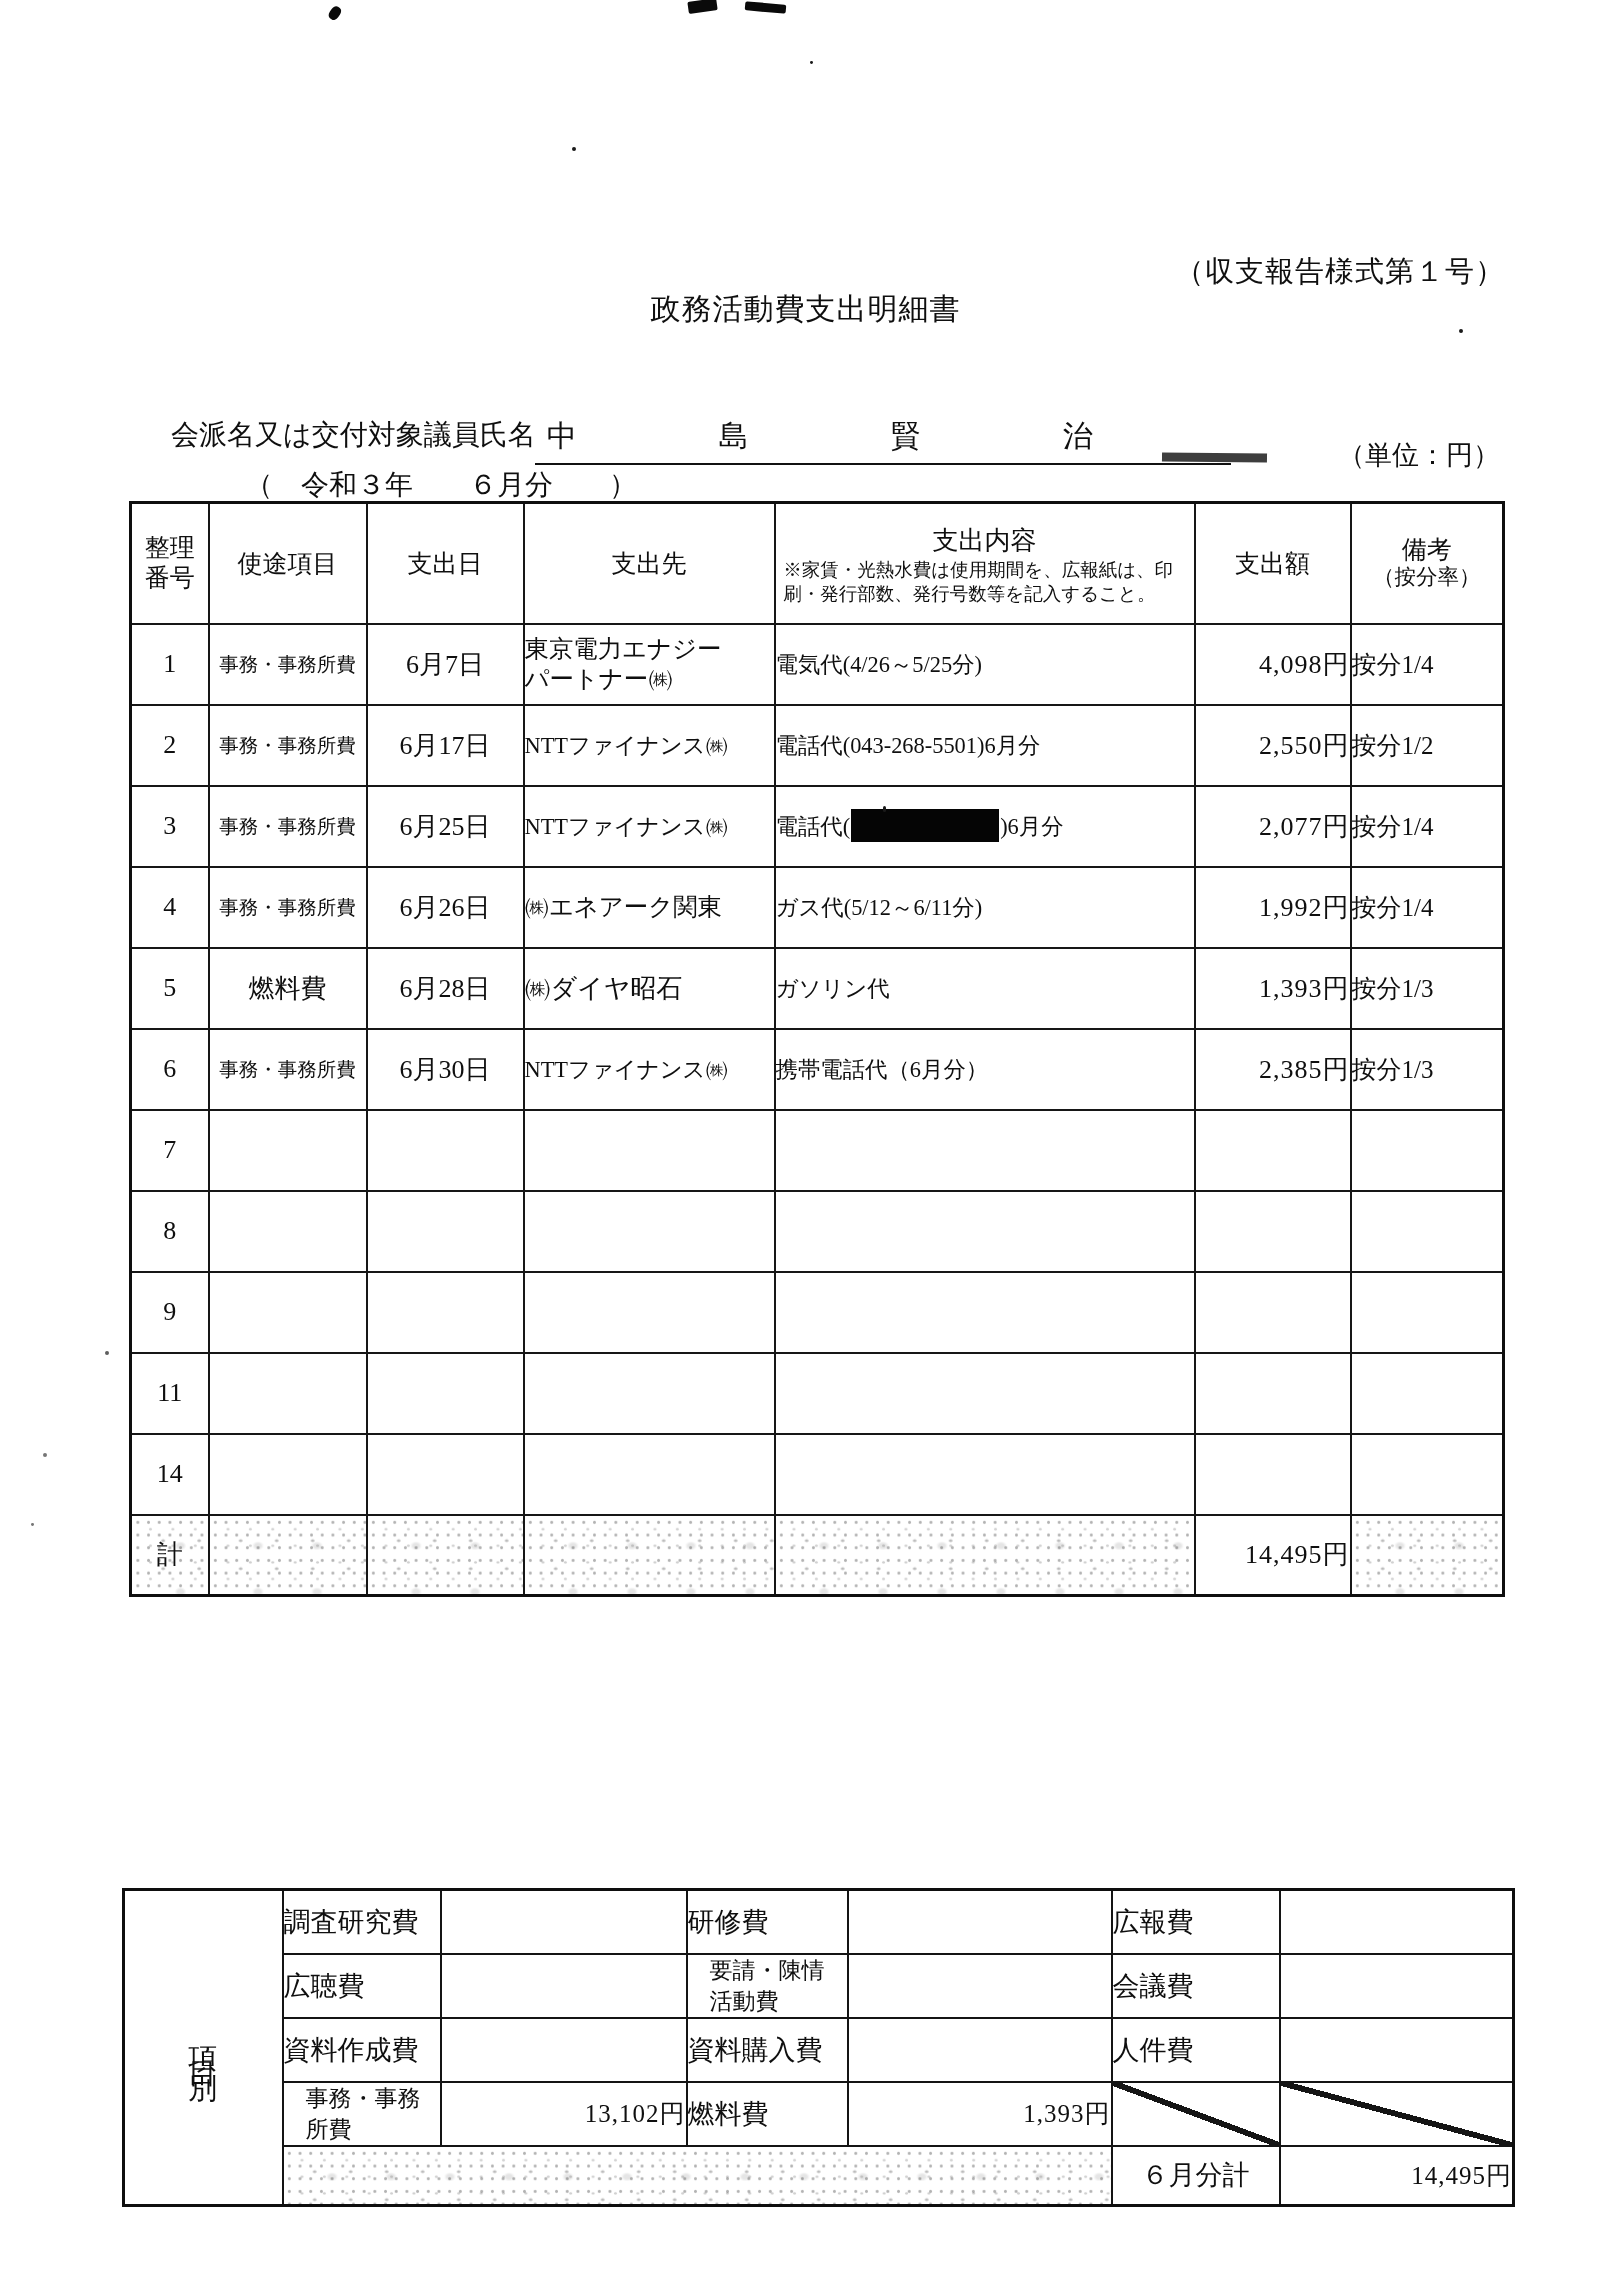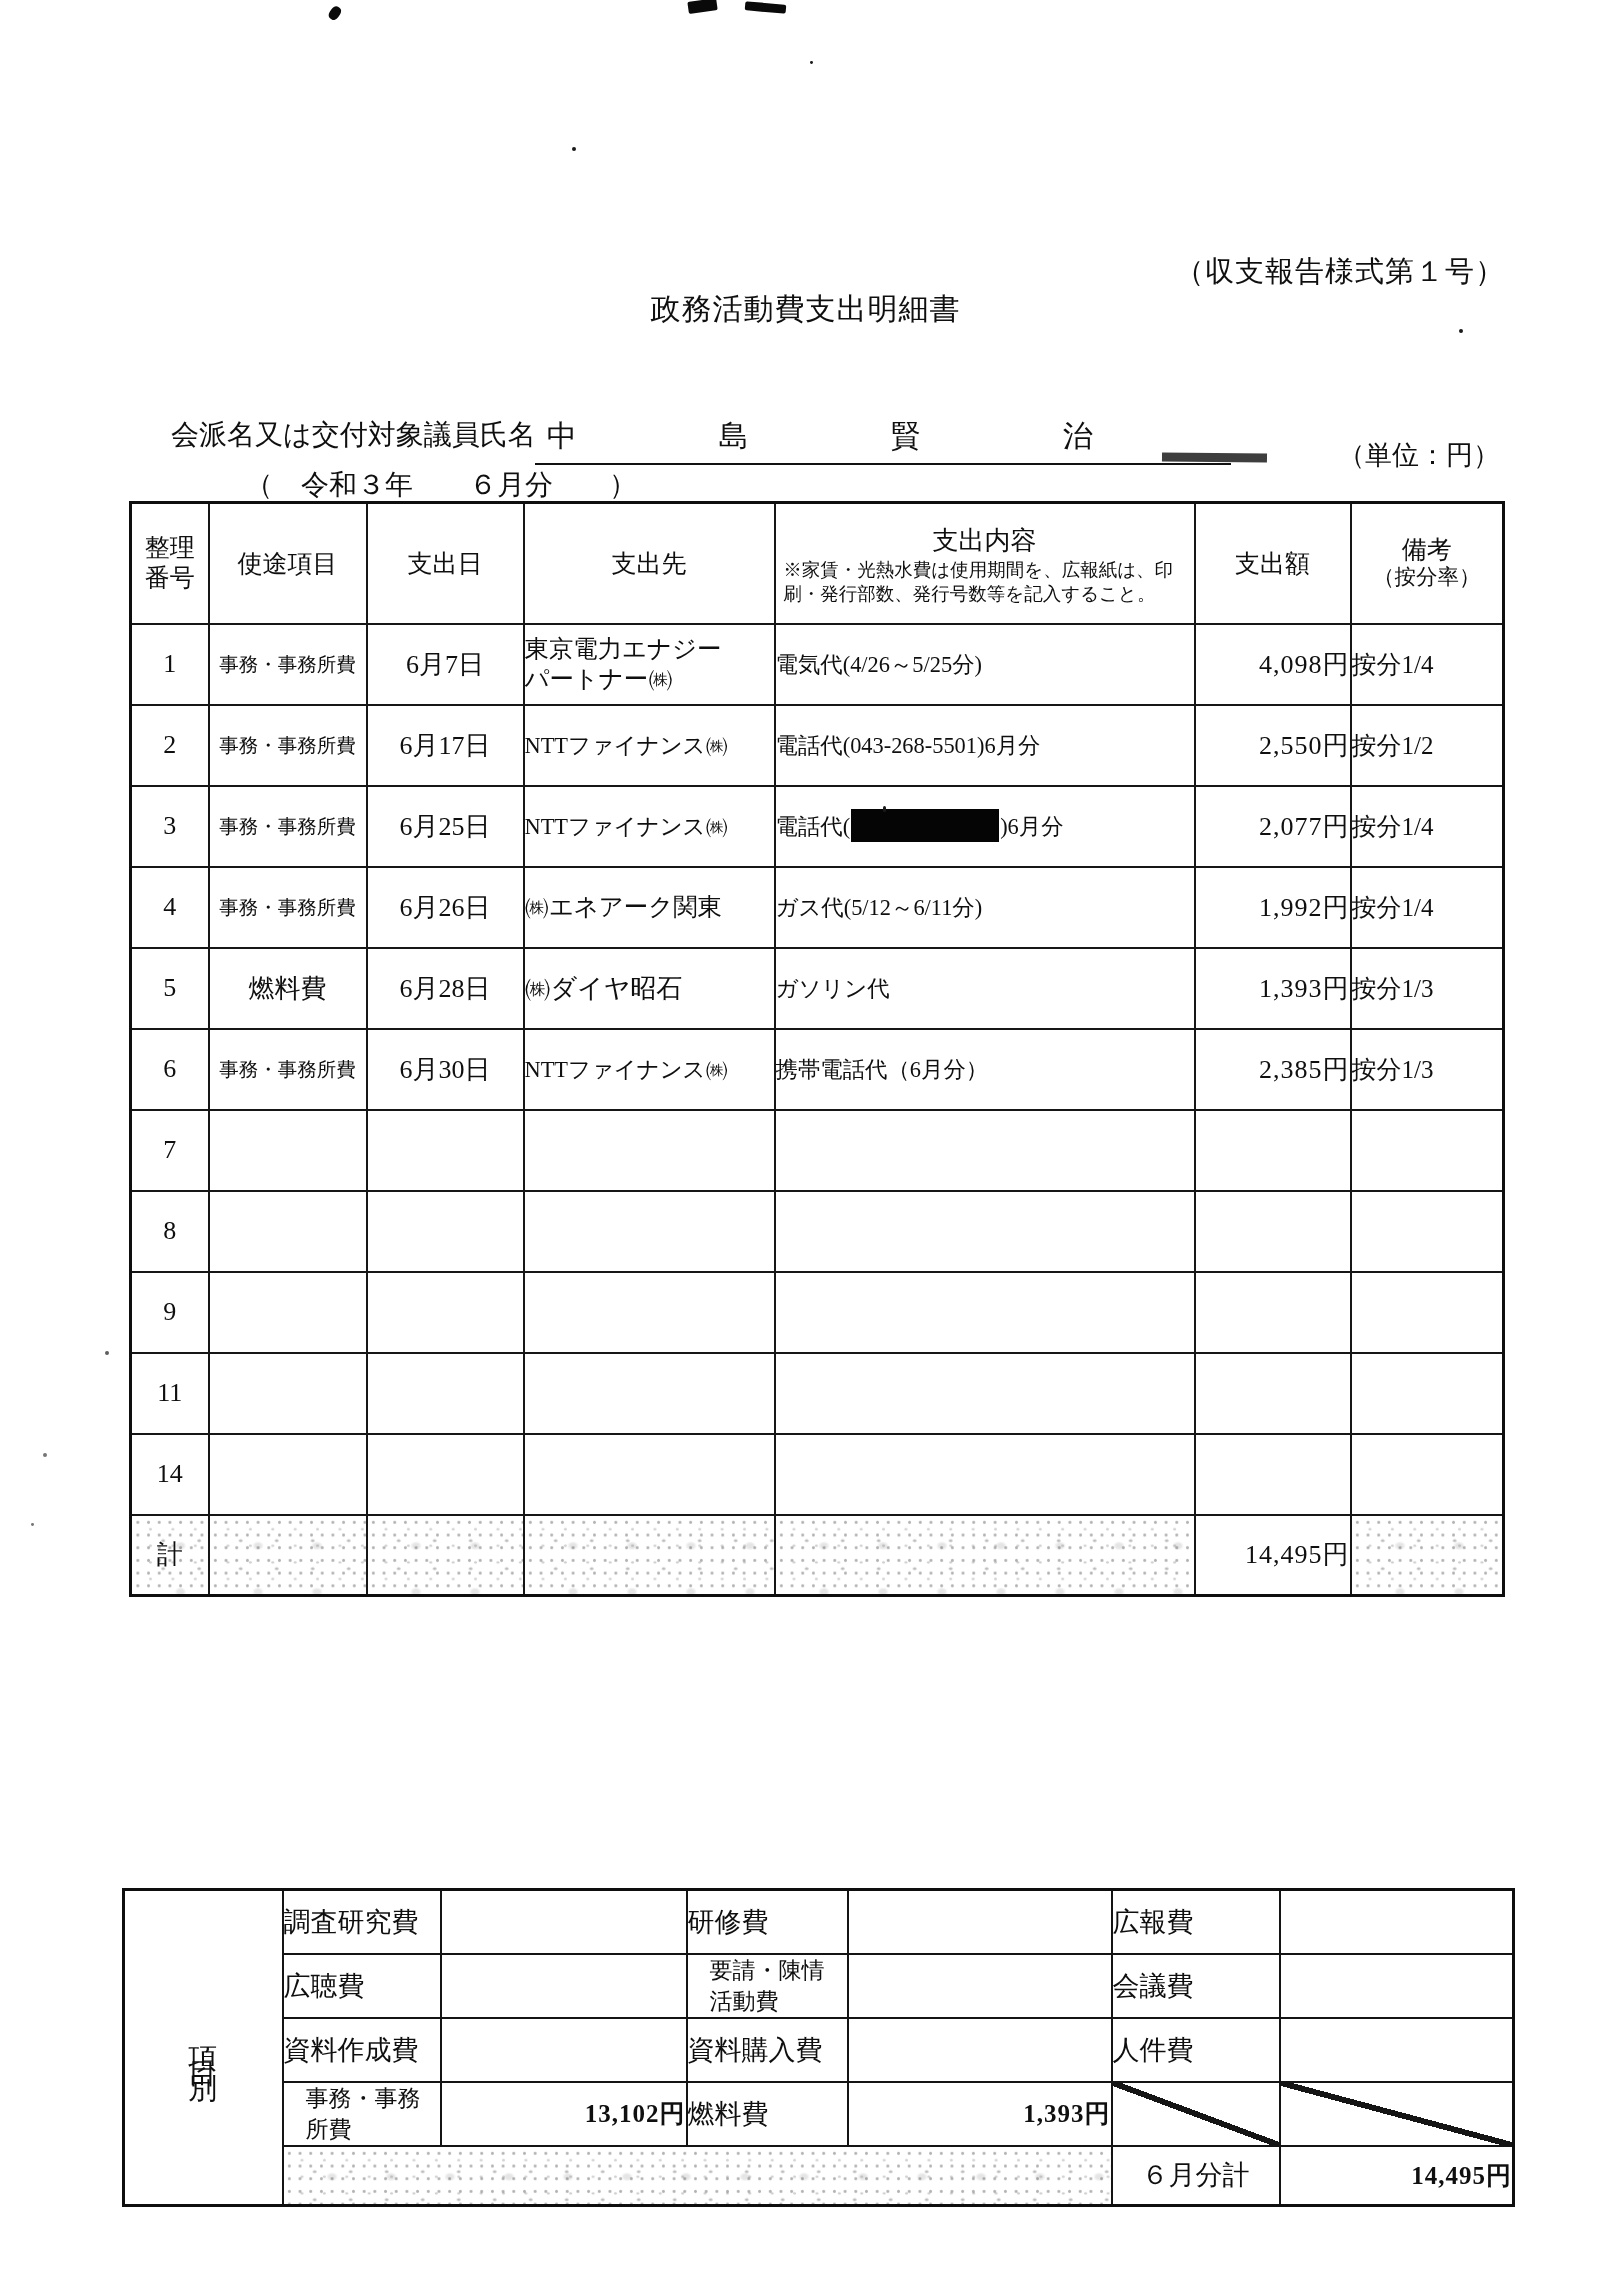--- a/index.html
+++ b/index.html
@@ -62,21 +62,21 @@
   }
 
   
   .sum-table{position:absolute; left:122px; top:1888px; width:1390px; border:3.9px solid #0e0e0e;}
   .sum-table td{border:2.5px solid #141414; padding:0; vertical-align:middle; overflow:hidden;}
   .side-cell{text-align:center;}
   .vtext{writing-mode:vertical-rl; text-orientation:upright; font-size:29px; letter-spacing:13.7px; display:inline-block;}
   .s-lbl{font-size:27px; text-align:left; padding-left:7.8px;}
   .s-lbl.sm{font-size:23px; padding-left:22px;}
   .s-lbl.ctr{text-align:center; padding-left:0;}
-  .s-val{font-size:25px; text-align:right; padding-right:27px; letter-spacing:1px;font-weight:bold;}
+  .s-val{font-size:25px; text-align:right; padding-right:27px; letter-spacing:1px;}
   .slash{
     background:linear-gradient(to right top,
       transparent 0 calc(50% - 2.9px), #151515 calc(50% - 2.9px) calc(50% + 2.9px), transparent calc(50% + 2.9px) 100%);
   }
 
   
   .speck{position:absolute; background:#1a1a1a; border-radius:50%;}
   .bar{position:absolute; background:#0a0a0a; border-radius:2px;}
 </style>
 </head>

